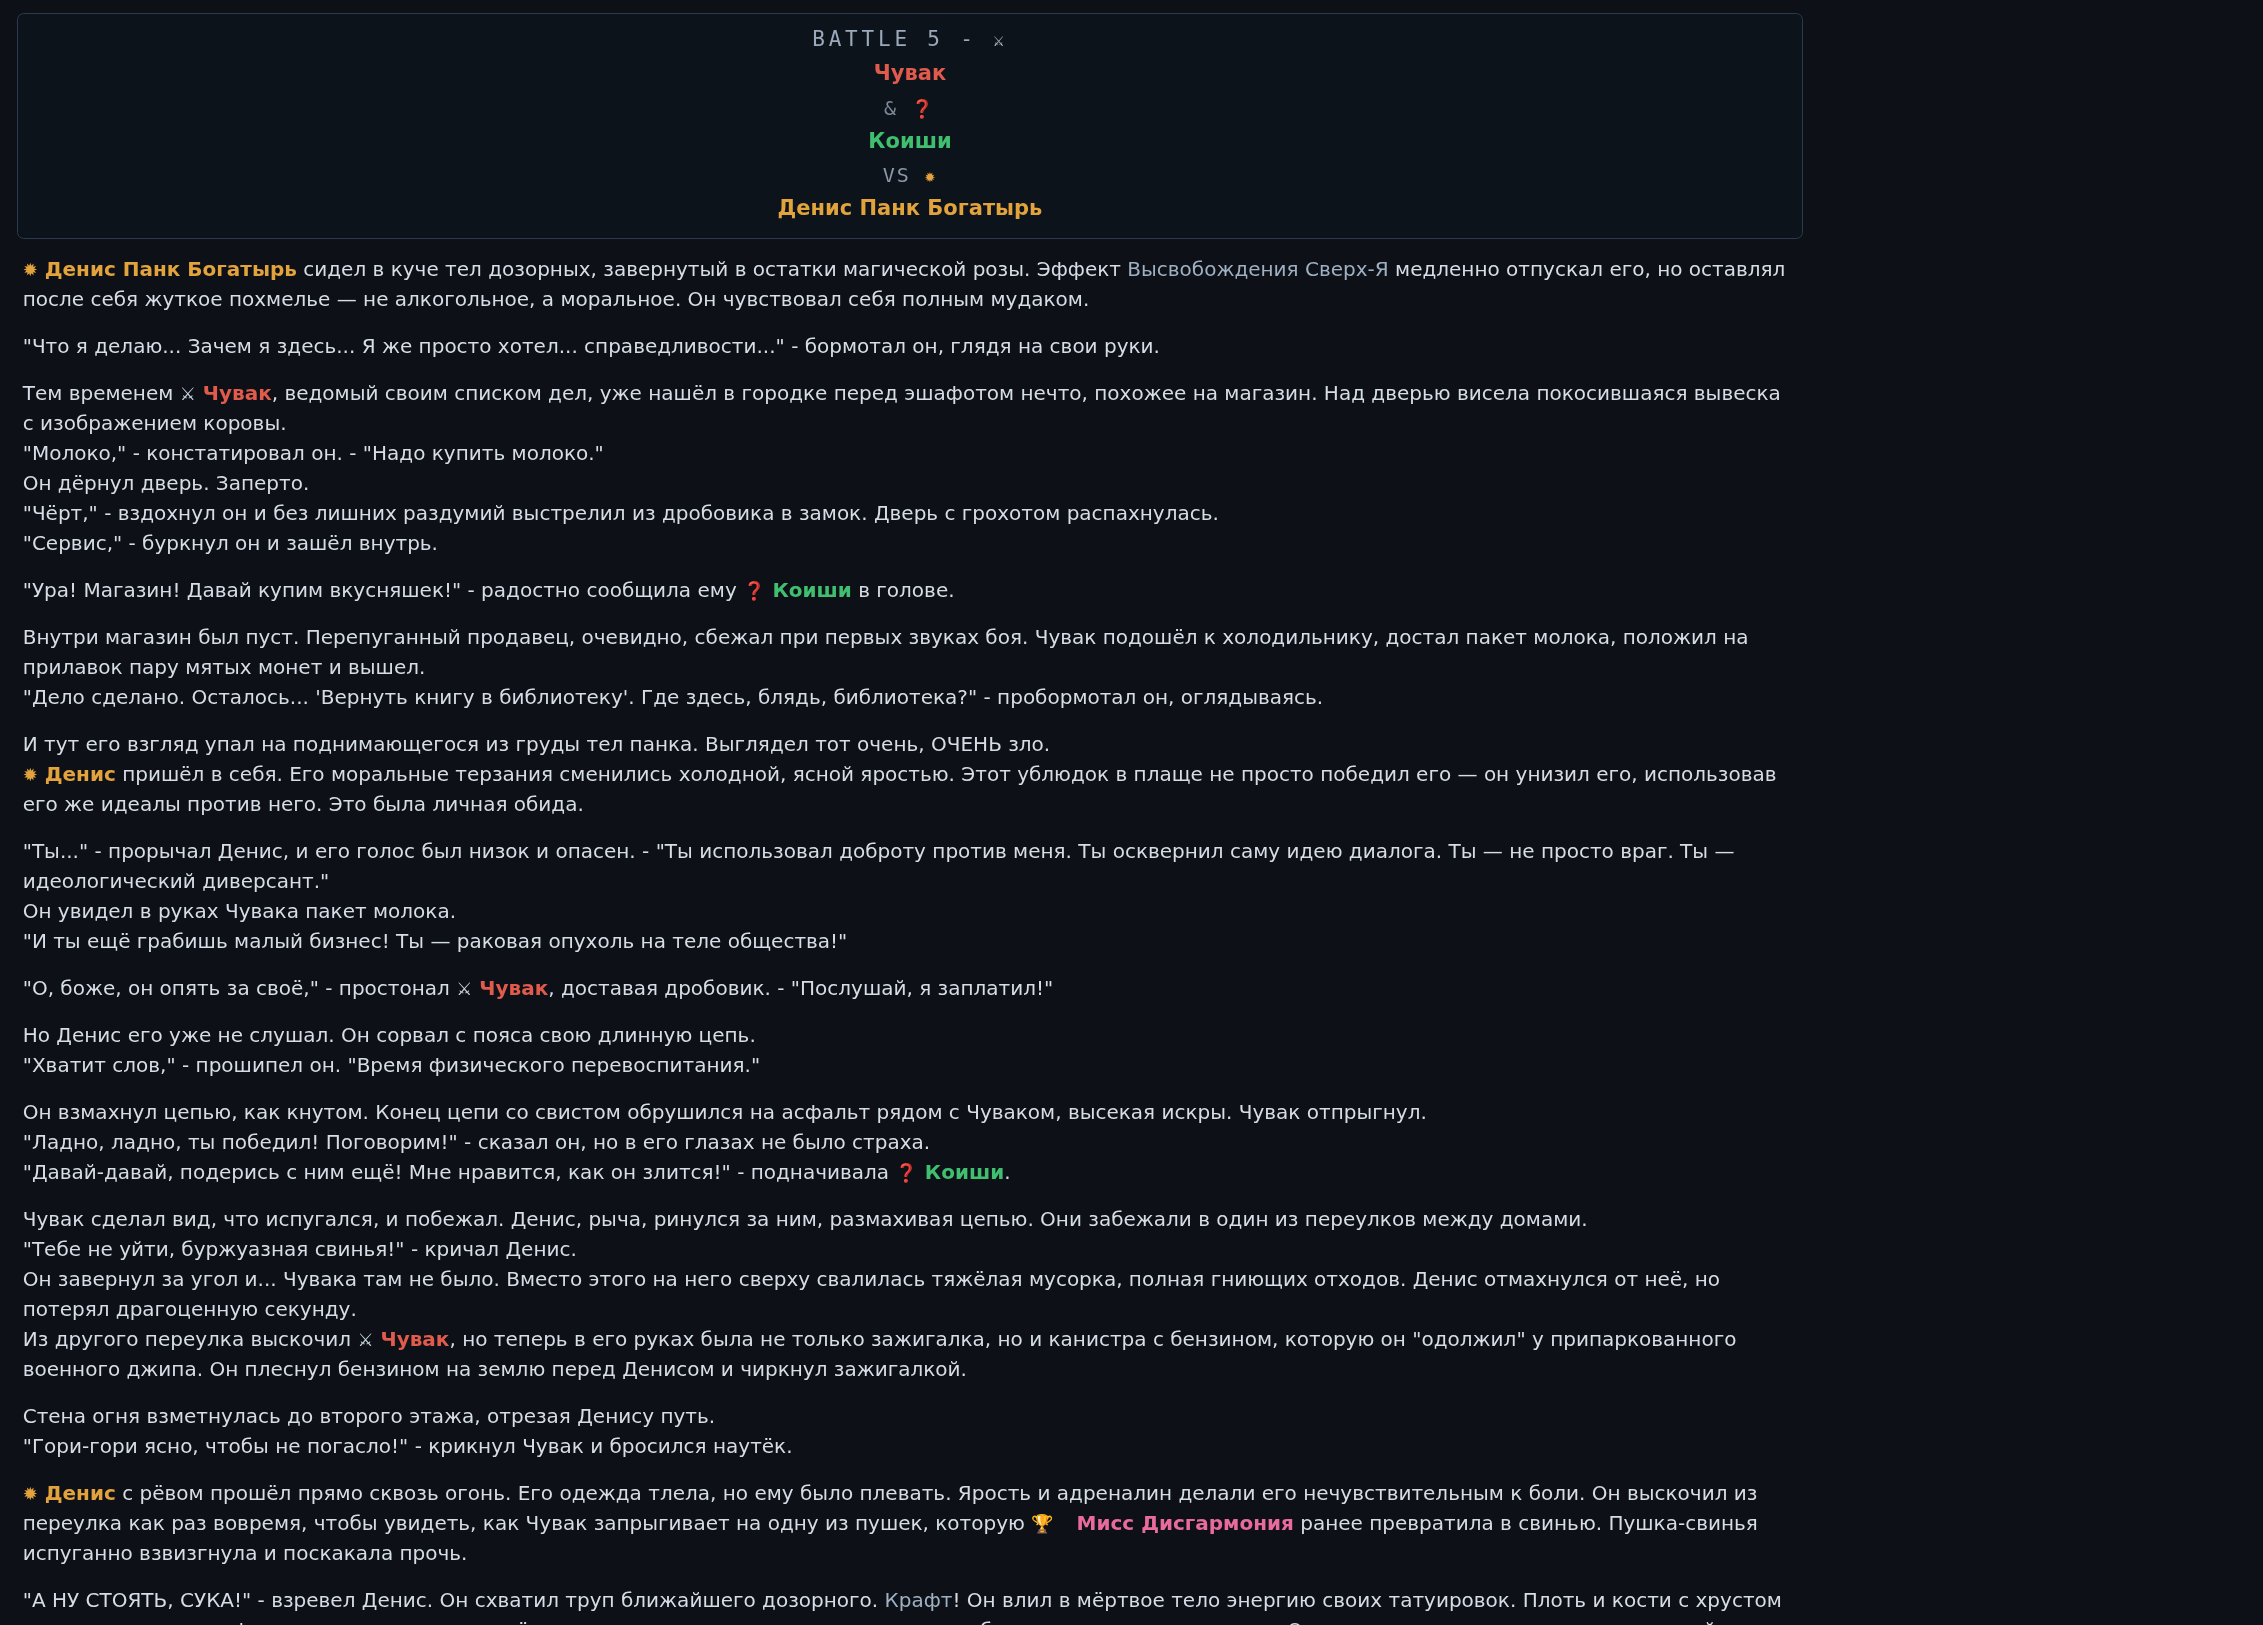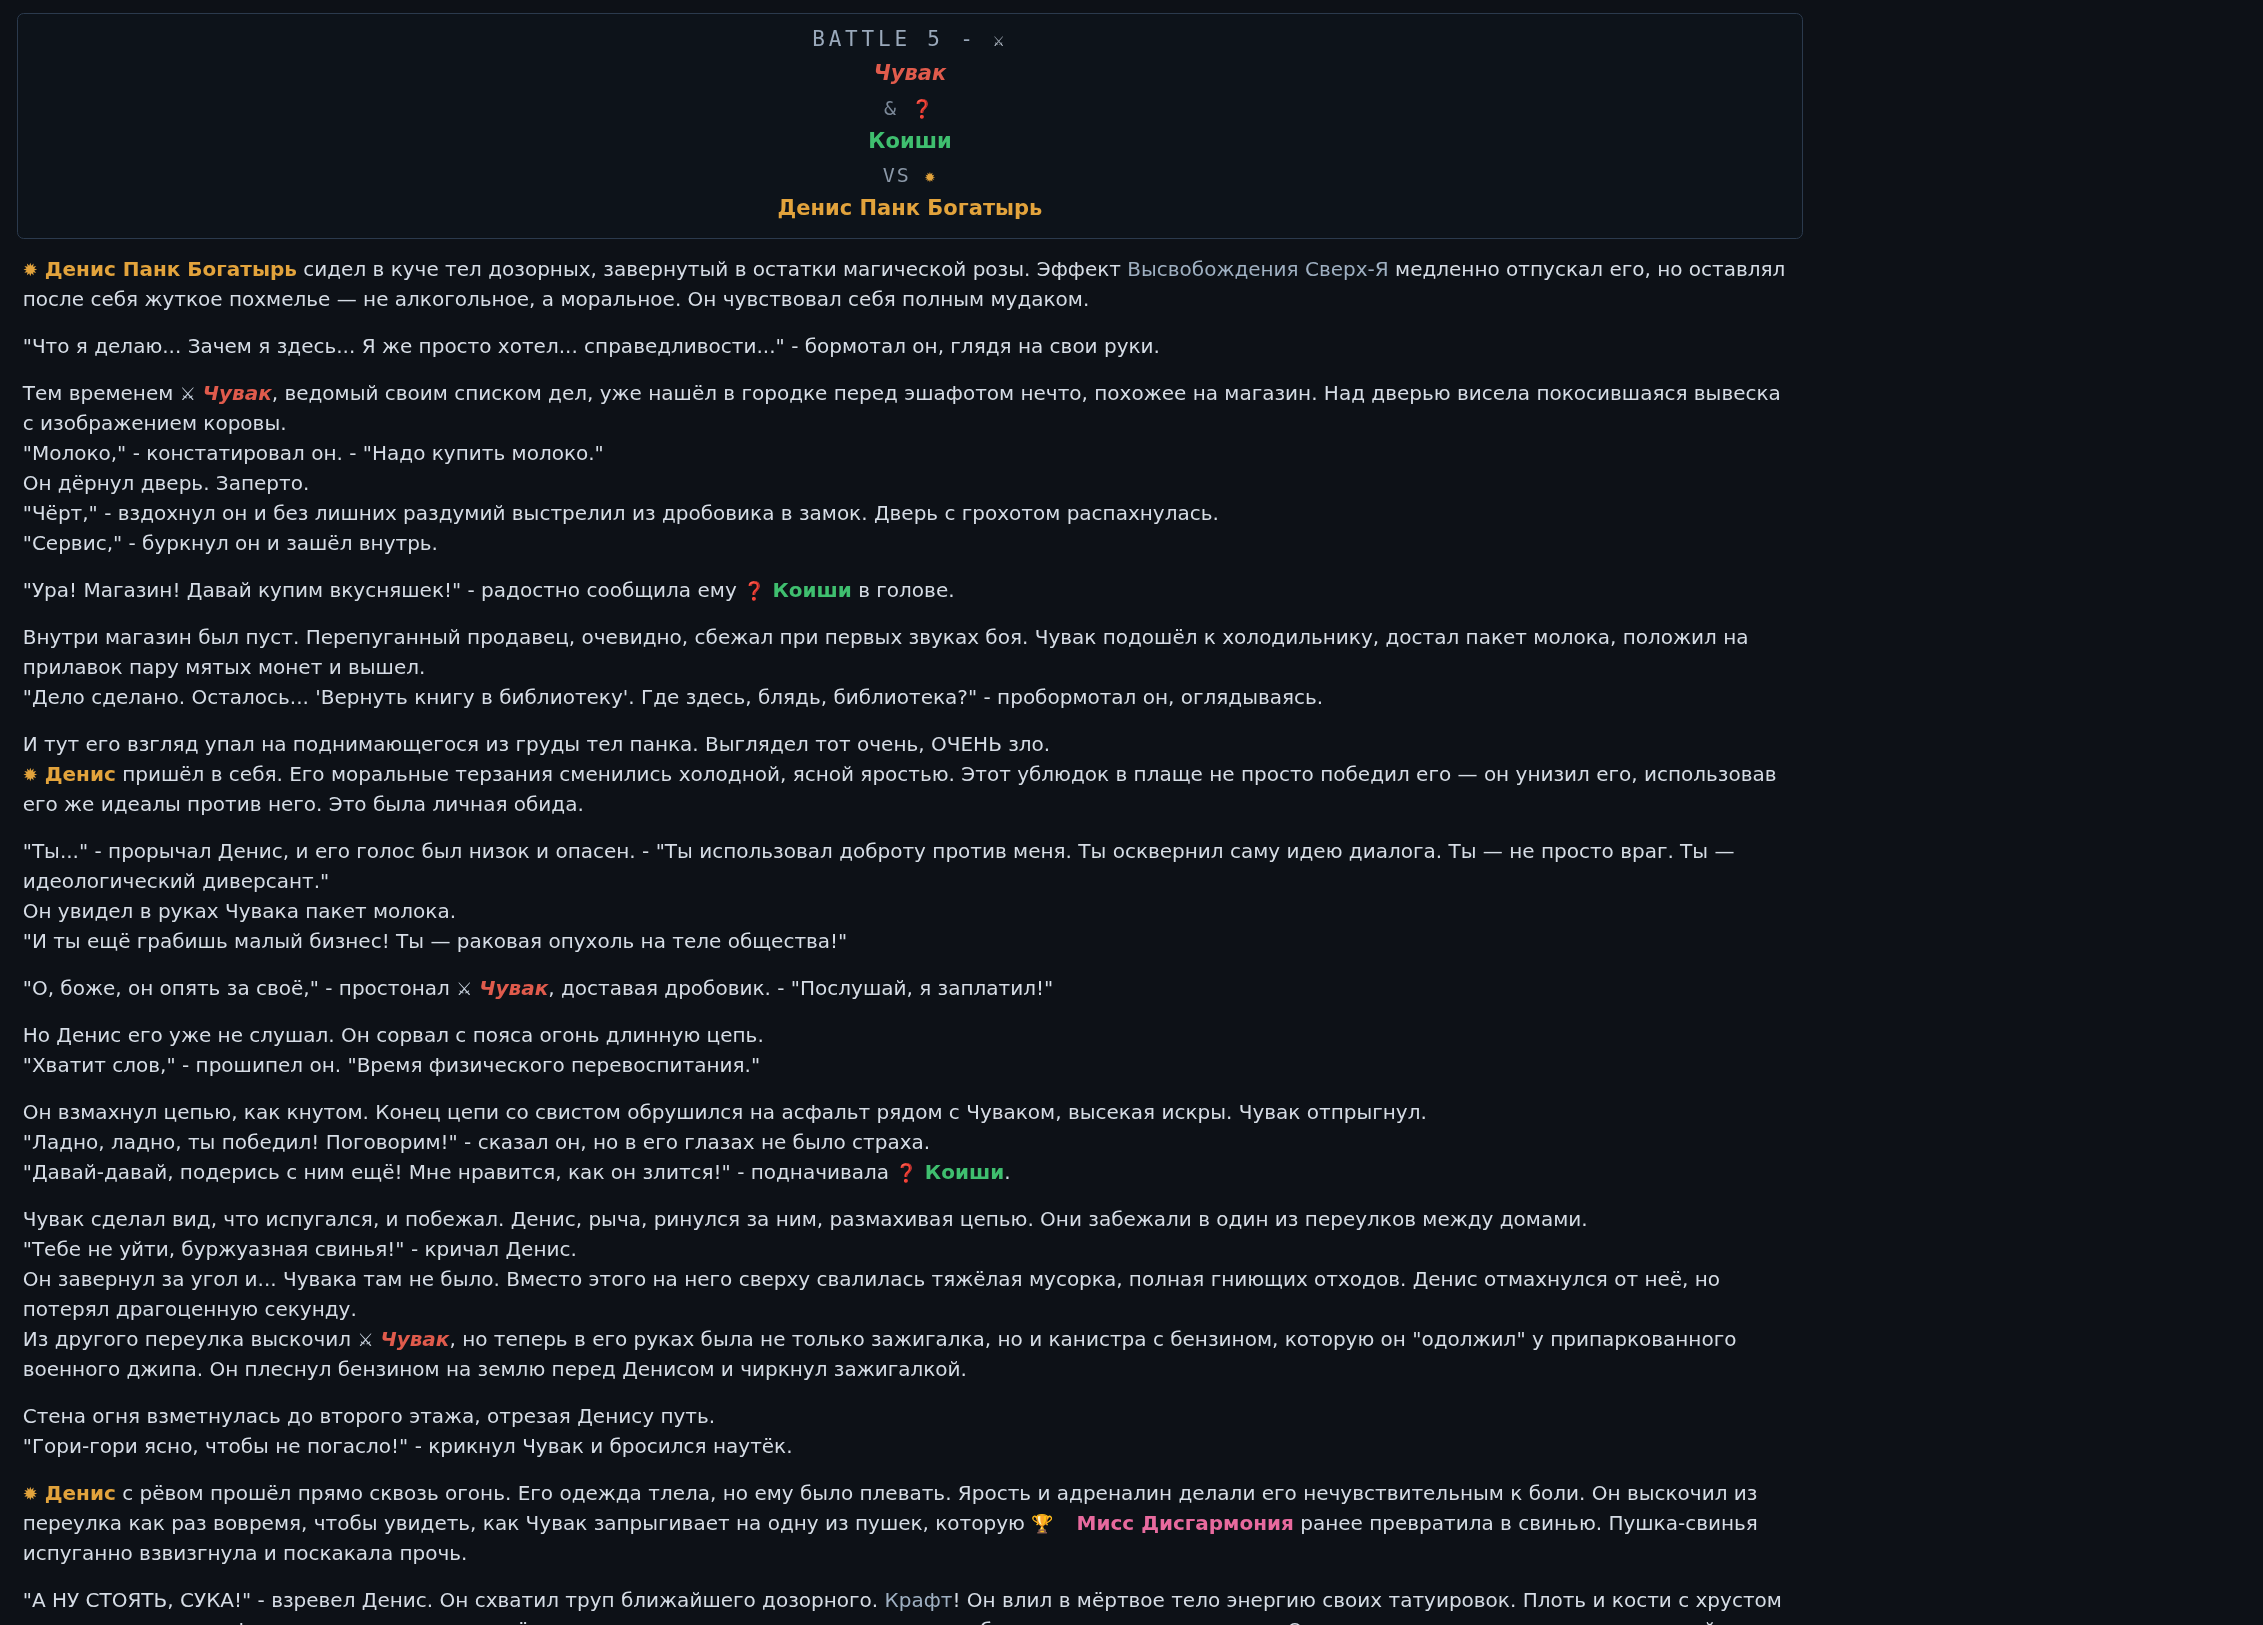--- a/index.html
+++ b/index.html
@@ -46,21 +46,21 @@
     font-family: "DejaVu Sans", sans-serif;
     letter-spacing: 0;
     font-weight: bold;
     font-size: 21px;
   }
   .banner .row {
     margin-top: 2.9px;
     font-size: 20px;
     letter-spacing: 1.9px;
   }
-  .c-red { color: #e05b4c; font-style: italic; }
+  .c-red { color: #e05b4c; }
   .c-green { color: #3fbf6f; }
   .c-orange { color: #e2a33c; }
   .c-pink { color: #e86a9e; margin-left: 16px; }
   .c-amp { color: #7b8898; }
   .c-vs { color: #8b98a8; }
 
   .ico { font-size: 18px; display: inline-block; }
   .ico-swords { color: #c8d2de; }
   .ico-q { color: #c9b040; }
   .ico-burst { color: #e2a33c; }
@@ -150,21 +150,21 @@
       </div>
       <div class="para">
         <span class="l"><span>"Ты..." - прорычал Денис, и его голос был низок и опасен. - "Ты использовал доброту против меня. Ты осквернил саму идею диалога. Ты — не просто враг. Ты — идеологический диверсант."</span></span>
         <span class="l"><span>Он увидел в руках Чувака пакет молока.</span></span>
         <span class="l"><span>"И ты ещё грабишь малый бизнес! Ты — раковая опухоль на теле общества!"</span></span>
       </div>
       <div class="para">
         <span class="l"><span>"О, боже, он опять за своё," - простонал </span><span class="ico ico-swords">⚔</span><span class="c-red nmb"> Чувак</span><span>, доставая дробовик. - "Послушай, я заплатил!"</span></span>
       </div>
       <div class="para">
-        <span class="l"><span>Но Денис его уже не слушал. Он сорвал с пояса огонь длинную цепь.</span></span>
+        <span class="l"><span>Но Денис его уже не слушал. Он сорвал с пояса свою длинную цепь.</span></span>
         <span class="l"><span>"Хватит слов," - прошипел он. "Время физического перевоспитания."</span></span>
       </div>
       <div class="para">
         <span class="l"><span>Он взмахнул цепью, как кнутом. Конец цепи со свистом обрушился на асфальт рядом с Чуваком, высекая искры. Чувак отпрыгнул.</span></span>
         <span class="l"><span>"Ладно, ладно, ты победил! Поговорим!" - сказал он, но в его глазах не было страха.</span></span>
         <span class="l"><span>"Давай-давай, подерись с ним ещё! Мне нравится, как он злится!" - подначивала </span><span class="ico ico-q">❓</span><span class="c-green nmb"> Коиши</span><span>.</span></span>
       </div>
       <div class="para">
         <span class="l"><span>Чувак сделал вид, что испугался, и побежал. Денис, рыча, ринулся за ним, размахивая цепью. Они забежали в один из переулков между домами.</span></span>
         <span class="l"><span>"Тебе не уйти, буржуазная свинья!" - кричал Денис.</span></span>

